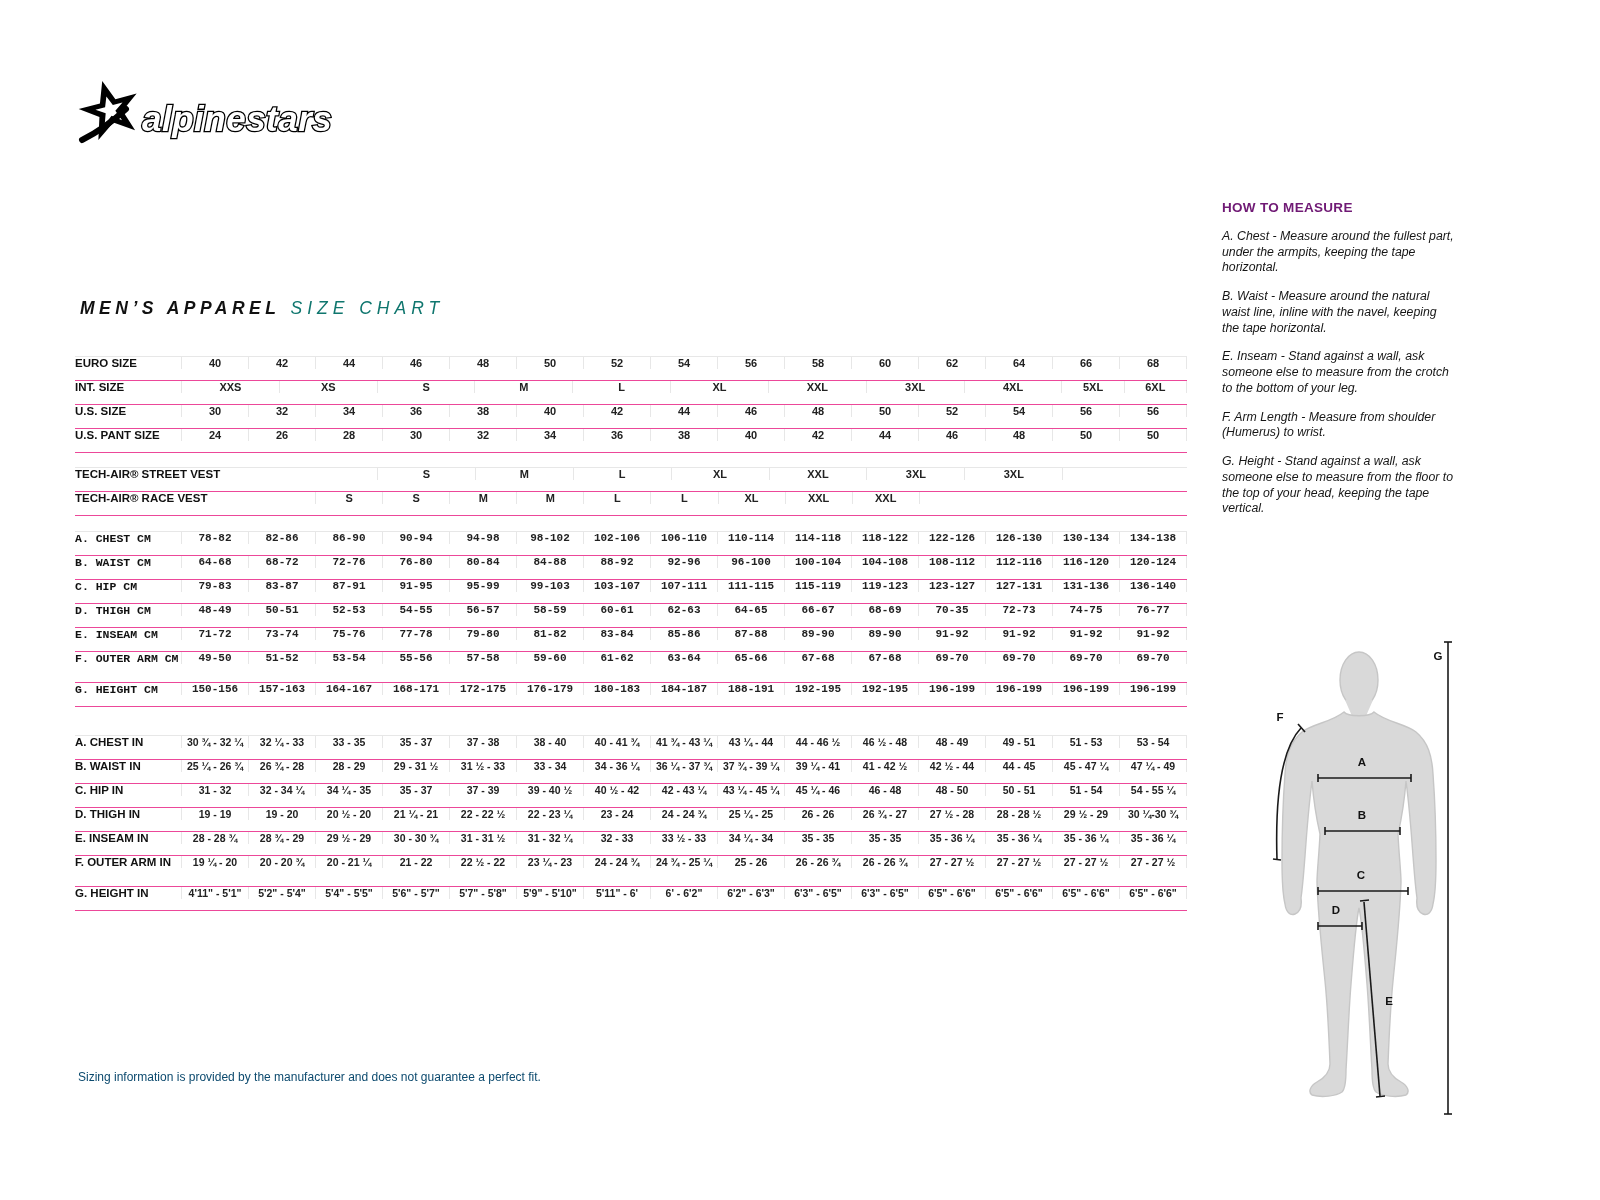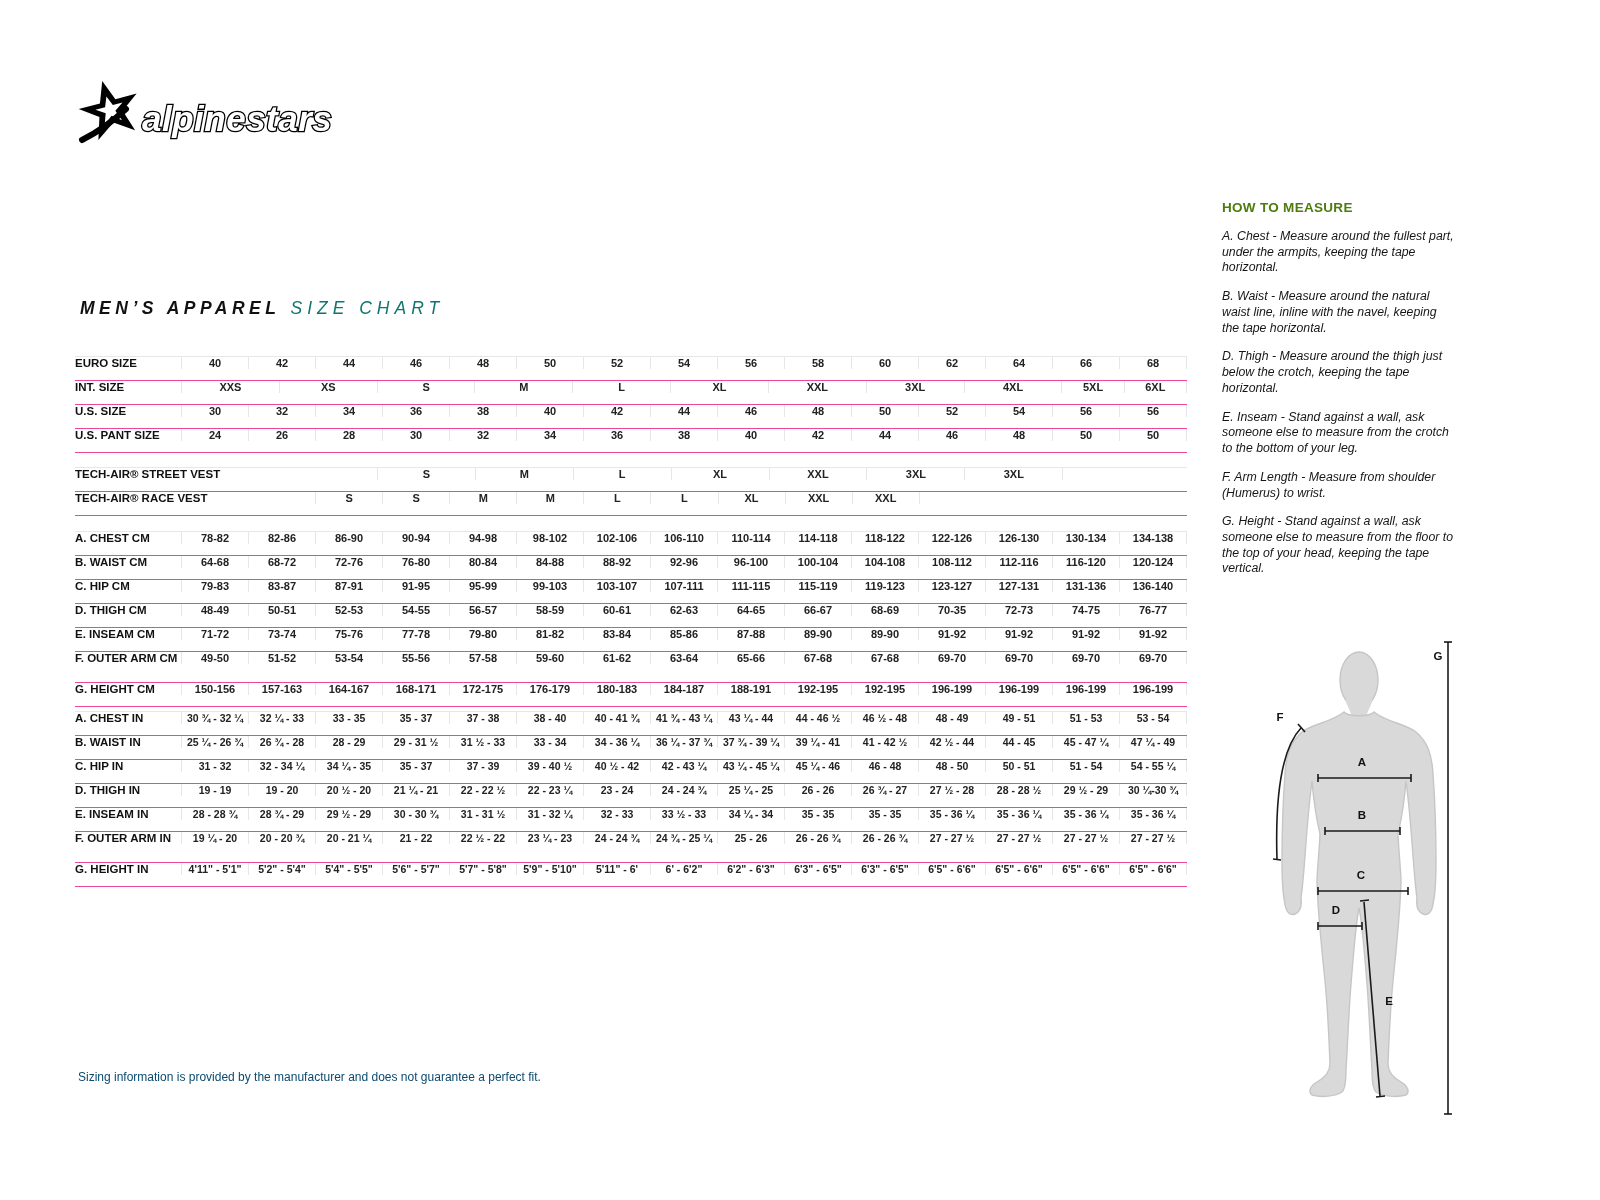--- a/index.html
+++ b/index.html
@@ -8,34 +8,34 @@
   .logo{position:absolute;left:72px;top:76px;width:275px;height:72px;}
 
   .title{position:absolute;left:80px;top:298px;font-style:italic;font-size:17.5px;white-space:nowrap;}
   .title .primary{font-weight:bold;letter-spacing:4.5px;color:#111;}
   .title .secondary{font-weight:normal;letter-spacing:5px;color:#0f766e;margin-left:10px;}
 
   .size-table{position:absolute;left:75px;top:356px;width:1112px;}
   .tgroup{border-top:1px solid #e7e7e7;}
   .tgroup-sizes{margin-bottom:14px;}
   .tgroup-tech_air{margin-bottom:15px;}
-  .tgroup-metric{margin-bottom:4px;}
+  .tgroup-metric{margin-bottom:28px;font-family:Liberation Mono, monospace;}
   .trow{display:flex;border-bottom:1px solid #ec4899;min-height:23px;align-items:flex-start;}
   .trow.tall{min-height:30px;}
   .tlabel{width:106px;flex:0 0 106px;font-weight:bold;font-size:11.5px;line-height:1.15;display:flex;align-items:center;color:#111;}
   .tlabel.nowrap{white-space:nowrap;}
   .tcells{flex:1;display:flex;}
   .tcell{flex:62 1 0;display:flex;align-items:center;justify-content:center;border-left:1px solid #e7e7e7;font-weight:bold;font-size:11px;color:#222;white-space:nowrap;}
   .tcell.wide{flex:98 1 0;}
   .tcell.nb{border-left-color:transparent;}
   .tcell.rb{border-right:1px solid #e7e7e7;}
   .tgroup-imperial .tcell{font-size:10.5px;}
 
   .howto{position:absolute;left:1222px;top:200px;width:233px;}
-  .howto h3{margin:0 0 14px 0;font-size:13.5px;letter-spacing:.3px;color:#4d7c0f;}
+  .howto h3{margin:0 0 14px 0;font-size:13.5px;letter-spacing:.3px;color:#701a75;}
   .howto p{margin:0 0 13px 0;font-size:12.3px;line-height:1.28;color:#161616;font-style:italic;}
 
   .figure{position:absolute;left:1232px;top:616px;width:225px;height:508px;}
 
   .footer{position:absolute;left:78px;top:1069px;font-size:12px;line-height:1.4;color:#0c4a6e;}
 </style>
 </head>
 <body>
 
 <div class="logo">
@@ -453,21 +453,20 @@
           <div class="tcell rb">6'5" - 6'6"</div>
         </div>
       </div>
     </div>
   </div>
 
 <div class="howto">
   <h3>HOW TO MEASURE</h3>
   <p>A. Chest - Measure around the fullest part, under the armpits, keeping the tape horizontal.</p>
   <p>B. Waist - Measure around the natural waist line, inline with the navel, keeping the tape horizontal.</p>
-  <p>D. Thigh - Measure around the thigh just below the crotch, keeping the tape horizontal.</p>
   <p>E. Inseam - Stand against a wall, ask someone else to measure from the crotch to the bottom of your leg.</p>
   <p>F. Arm Length - Measure from shoulder (Humerus) to wrist.</p>
   <p>G. Height - Stand against a wall, ask someone else to measure from the floor to the top of your head, keeping the tape vertical.</p>
 </div>
 
 <div class="figure">
   <svg width="225" height="508" viewBox="0 0 225 508">
 
     <g fill="#d9d9d9" stroke="#c6c6c6" stroke-width="1.4">
       <ellipse cx="127" cy="64" rx="19" ry="28"></ellipse>

